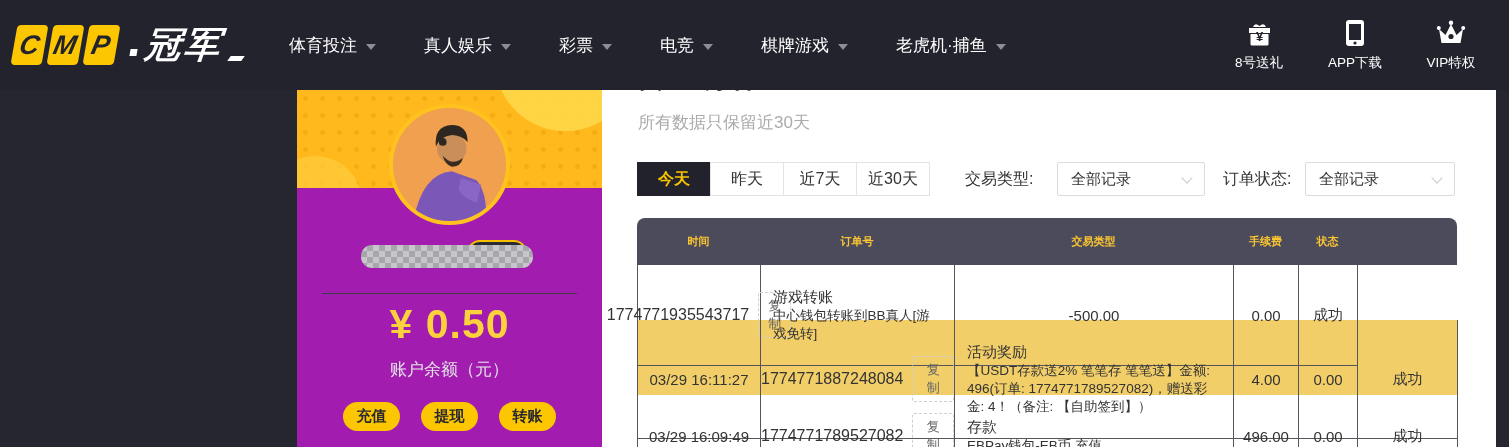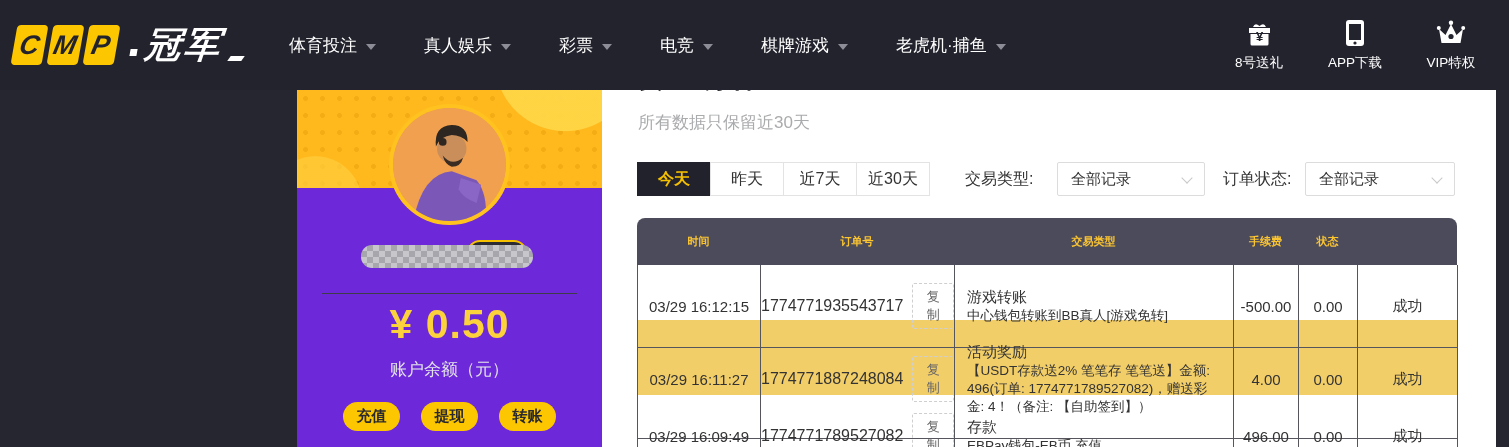--- a/index.html
+++ b/index.html
@@ -19,21 +19,21 @@
   .nav-menu { display:flex; align-items:center; margin-left:30px; }
   .nav-item { display:flex; align-items:center; color:#ffffff; font-size:17px; padding:0 24px; height:90px; cursor:pointer; }
   .nav-item:first-child { padding-left:16px; }
   .caret { width:0; height:0; border-left:5px solid transparent; border-right:5px solid transparent; border-top:6px solid #8d8d97; margin-left:9px; margin-top:3px; }
 
   .quick-links { position:absolute; right:22px; top:0; height:90px; display:flex; align-items:center; gap:24px; }
   .qlink { width:72px; display:flex; flex-direction:column; align-items:center; color:#fff; font-size:13.5px; cursor:pointer; }
   .qlink .ico { height:28px; display:flex; align-items:flex-end; justify-content:center; margin-bottom:7px; }
 
   
-  .profile-card { position:absolute; left:297px; top:90px; width:305px; height:357px; background:#6d28d9; z-index:5; }
+  .profile-card { position:absolute; left:297px; top:90px; width:305px; height:357px; background:#a21caf; z-index:5; }
   .banner { position:absolute; top:0; left:0; width:305px; height:98px;
     background-color:#ffb91d;
     background-image:
       radial-gradient(circle at 88% -30%, rgba(255,214,70,.95) 0 70px, rgba(255,214,70,0) 71px),
       radial-gradient(circle at 6% 115%, rgba(255,205,60,.7) 0 46px, rgba(255,205,60,0) 47px),
       radial-gradient(rgba(219,142,0,.30) 2.1px, transparent 2.8px);
     background-size:auto,auto,17px 17px; }
   .avatar-ring { position:absolute; left:92px; top:14px; width:121px; height:121px; border-radius:50%; background:#ffc21f; display:flex; align-items:center; justify-content:center; z-index:6; cursor:pointer; }
   .avatar { width:113px; height:113px; border-radius:50%; overflow:hidden; background:#f0a04e; }
   .vip-badge { position:absolute; left:170px; top:150px; width:60px; height:26px; border:2px solid #f5c000; border-radius:14px; color:#f5c000; font-style:italic; font-weight:800; font-size:15px; line-height:22px; text-align:center; background:#2b2b36; }
@@ -216,21 +216,20 @@
     <div class="table">
       <div class="t-head">
         <div>时间</div>
         <div>订单号</div>
         <div>交易类型</div>
         <div>手续费</div>
         <div>状态</div>
       </div>
 
       <div class="t-row r1">
-        <div class="cell">03/29 16:12:15</div>
         <div class="cell">
           <span class="order-num">1774771935543717</span>
           <button class="copy-btn">复制</button>
         </div>
         <div class="cell type">
           <div class="type-title">游戏转账</div>
           <div class="type-desc">中心钱包转账到BB真人[游戏免转]</div>
         </div>
         <div class="cell">-500.00</div>
         <div class="cell">0.00</div>

